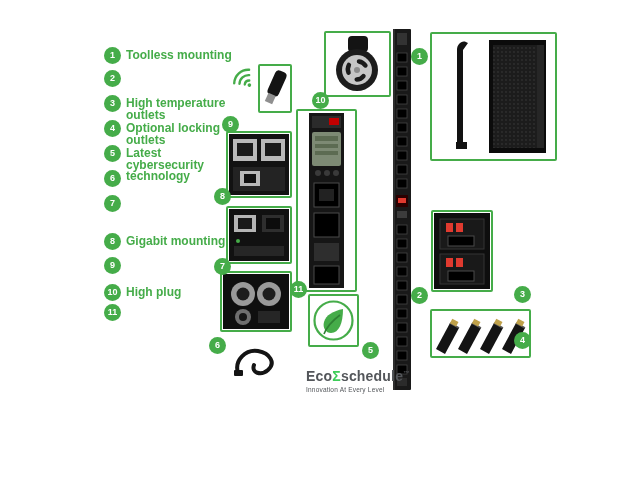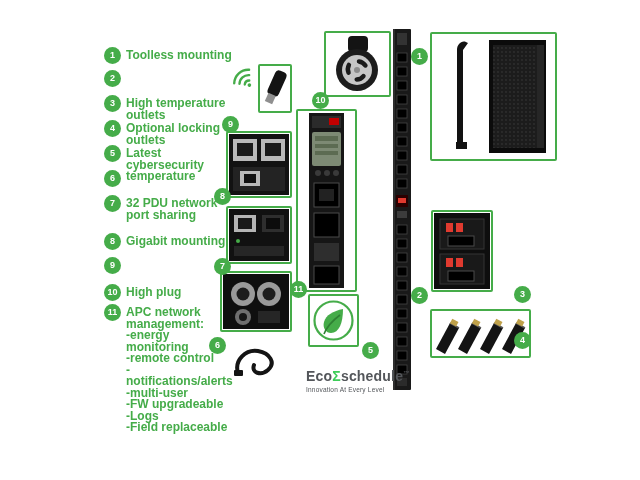--- a/index.html
+++ b/index.html
@@ -48,52 +48,41 @@
 outlets</span>
   </div>
   <div class="feature" style="left:104px;top:120px">
     <span class="fbadge">4</span>
     <span class="flabel">Optional locking
 outlets</span>
   </div>
   <div class="feature" style="left:104px;top:145px">
     <span class="fbadge">5</span>
     <span class="flabel">Latest cybersecurity
-temperature</span>
+technology</span>
   </div>
   <div class="feature" style="left:104px;top:170px">
     <span class="fbadge">6</span>
   </div>
   <div class="feature" style="left:104px;top:195px">
     <span class="fbadge">7</span>
-    <span class="flabel">32 PDU network
-port sharing</span>
   </div>
   <div class="feature" style="left:104px;top:233px">
     <span class="fbadge">8</span>
     <span class="flabel">Gigabit mounting</span>
   </div>
   <div class="feature" style="left:104px;top:257px">
     <span class="fbadge">9</span>
   </div>
   <div class="feature" style="left:104px;top:284px">
     <span class="fbadge">10</span>
     <span class="flabel">High plug</span>
   </div>
   <div class="feature" style="left:104px;top:304px">
     <span class="fbadge">11</span>
-    <span class="flabel">APC network
-management:
--energy monitoring
--remote control
--notifications/alerts
--multi-user
--FW upgradeable
--Logs
--Field replaceable</span>
   </div>
 
   <div class="img" style="left:228px;top:64px;width:30px;height:28px">
     <svg width="30" height="28" viewBox="0 0 30 28">
       <g transform="rotate(-42 15 14)" stroke="#45ac49" stroke-width="2.4" fill="none" stroke-linecap="round">
         <path d="M5 12 a14 14 0 0 1 20 0"></path>
         <path d="M8.5 16 a9 9 0 0 1 13 0"></path>
         <path d="M12 20 a4.5 4.5 0 0 1 6 0"></path>
         <circle cx="15" cy="23.5" r="1.8" fill="#45ac49" stroke="none"></circle>
       </g>

